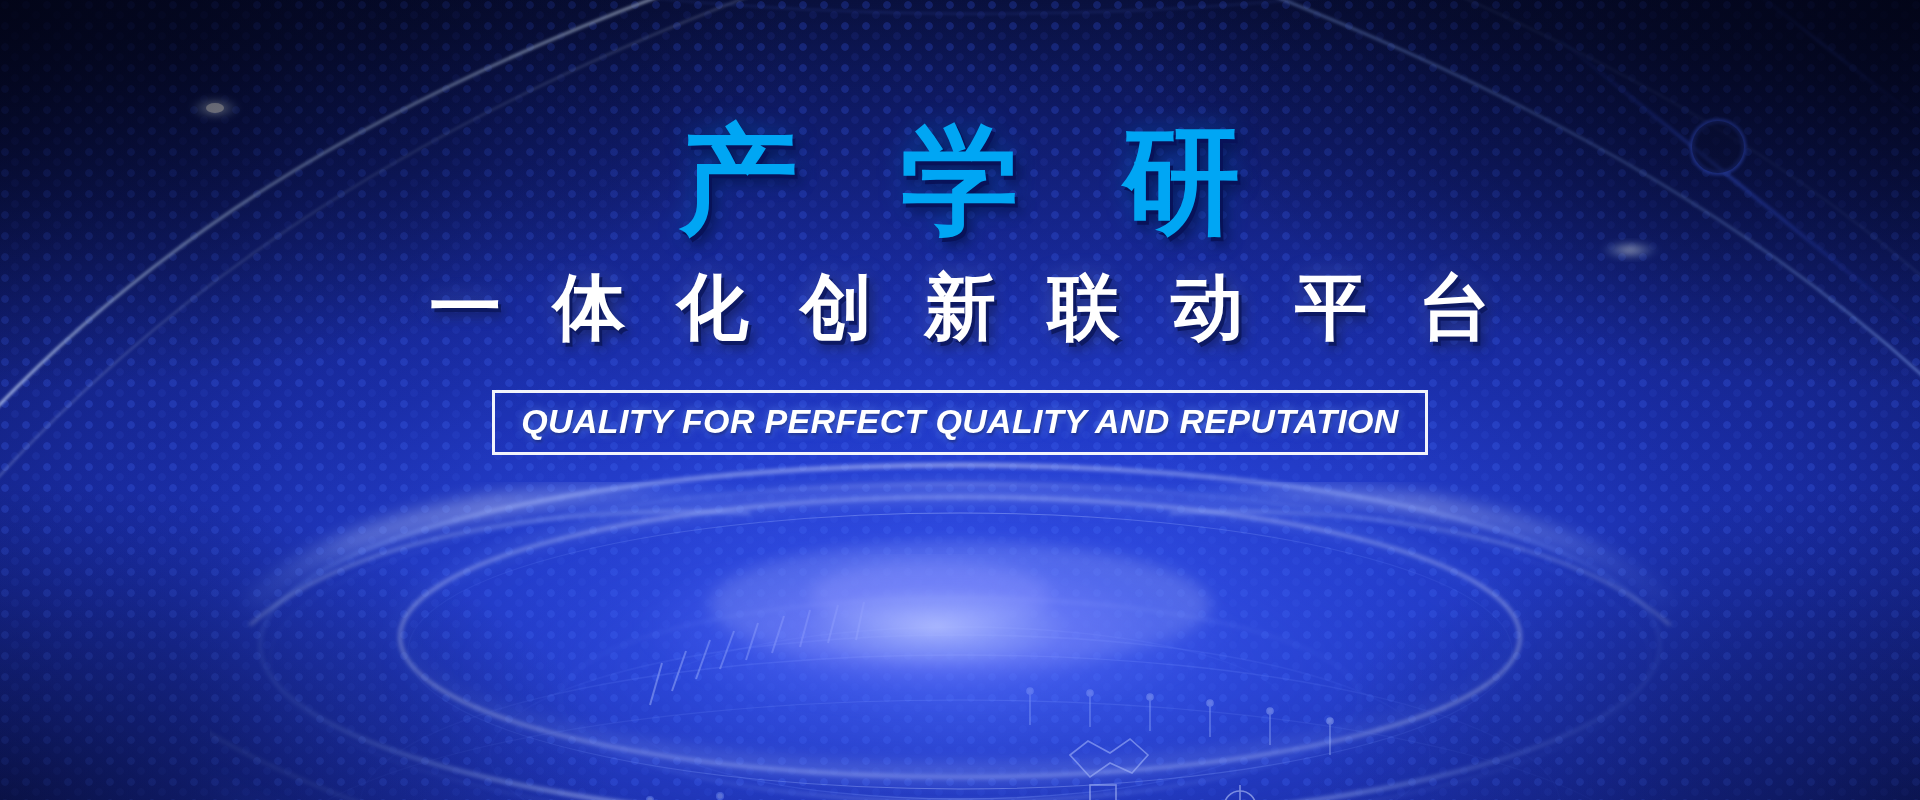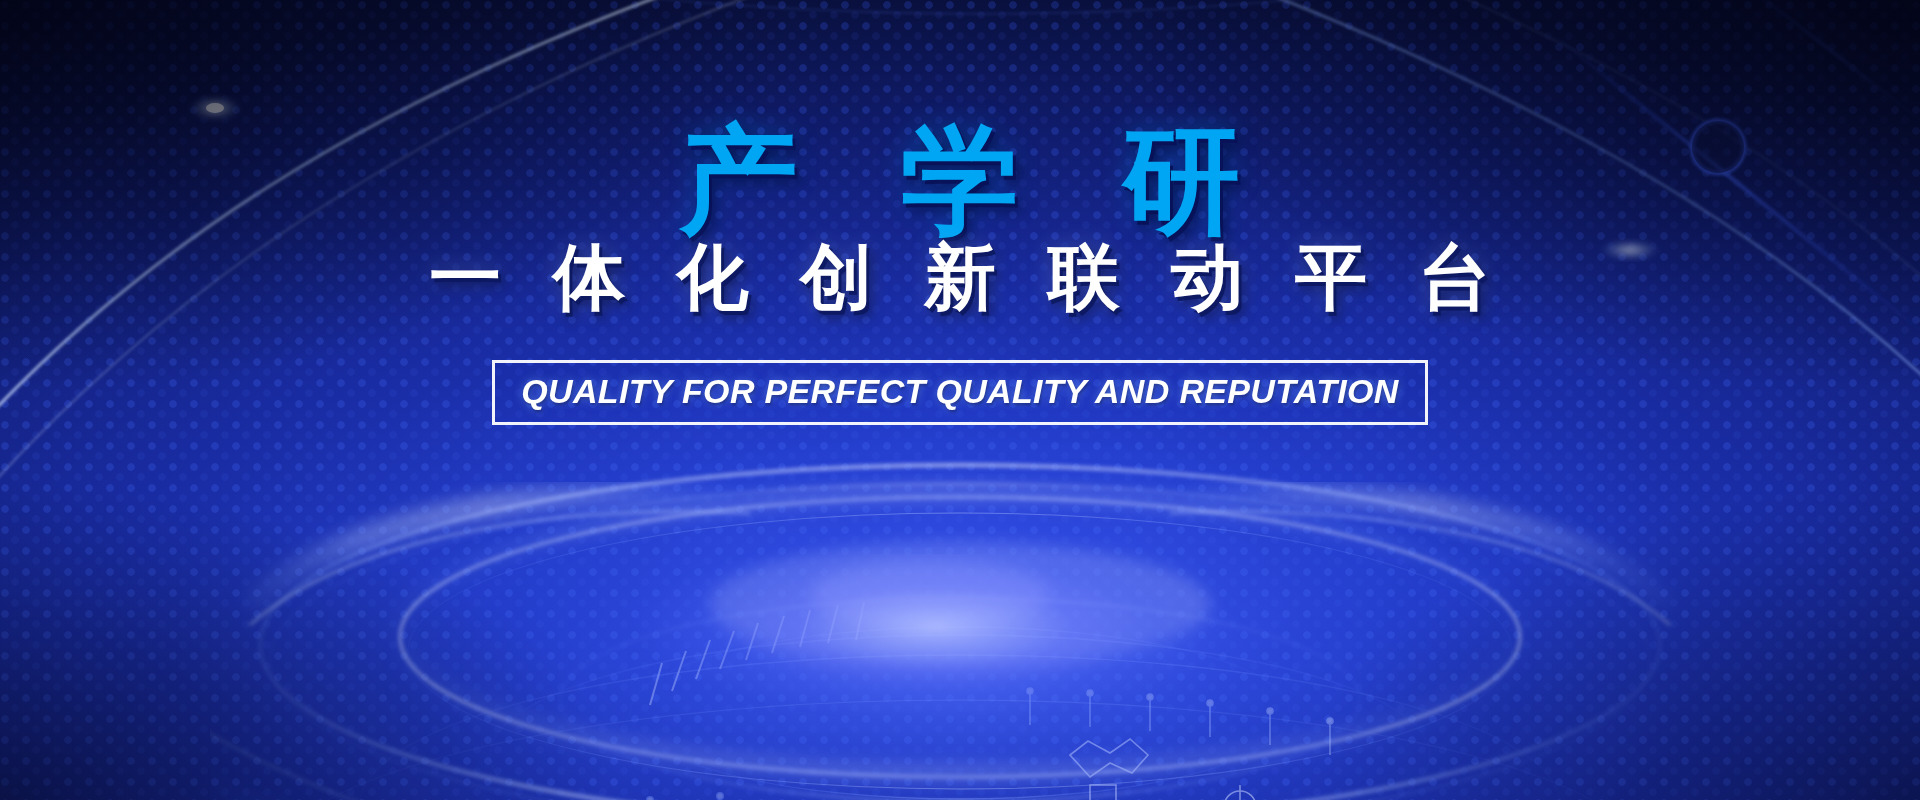--- a/index.html
+++ b/index.html
@@ -99,21 +99,21 @@
     letter-spacing:.30em;
     text-indent:.30em;
     color:#00a6f4;
     text-shadow:
       3px 4px 0 rgba(8,18,88,.95),
       6px 8px 14px rgba(4,10,60,.75),
       0 0 26px rgba(0,150,255,.35);
     font-family:"Liberation Sans","DejaVu Sans",sans-serif;
   }
   .line2{
-    margin-top:0;
+    margin-top:30px;
     font-size:72px;
     line-height:1.05;
     font-weight:700;
     letter-spacing:.22em;
     text-indent:.22em;
     color:#ffffff;
     text-shadow:
       3px 4px 0 rgba(12,24,96,.92),
       5px 7px 12px rgba(6,12,60,.68),
       0 0 22px rgba(170,200,255,.30);

